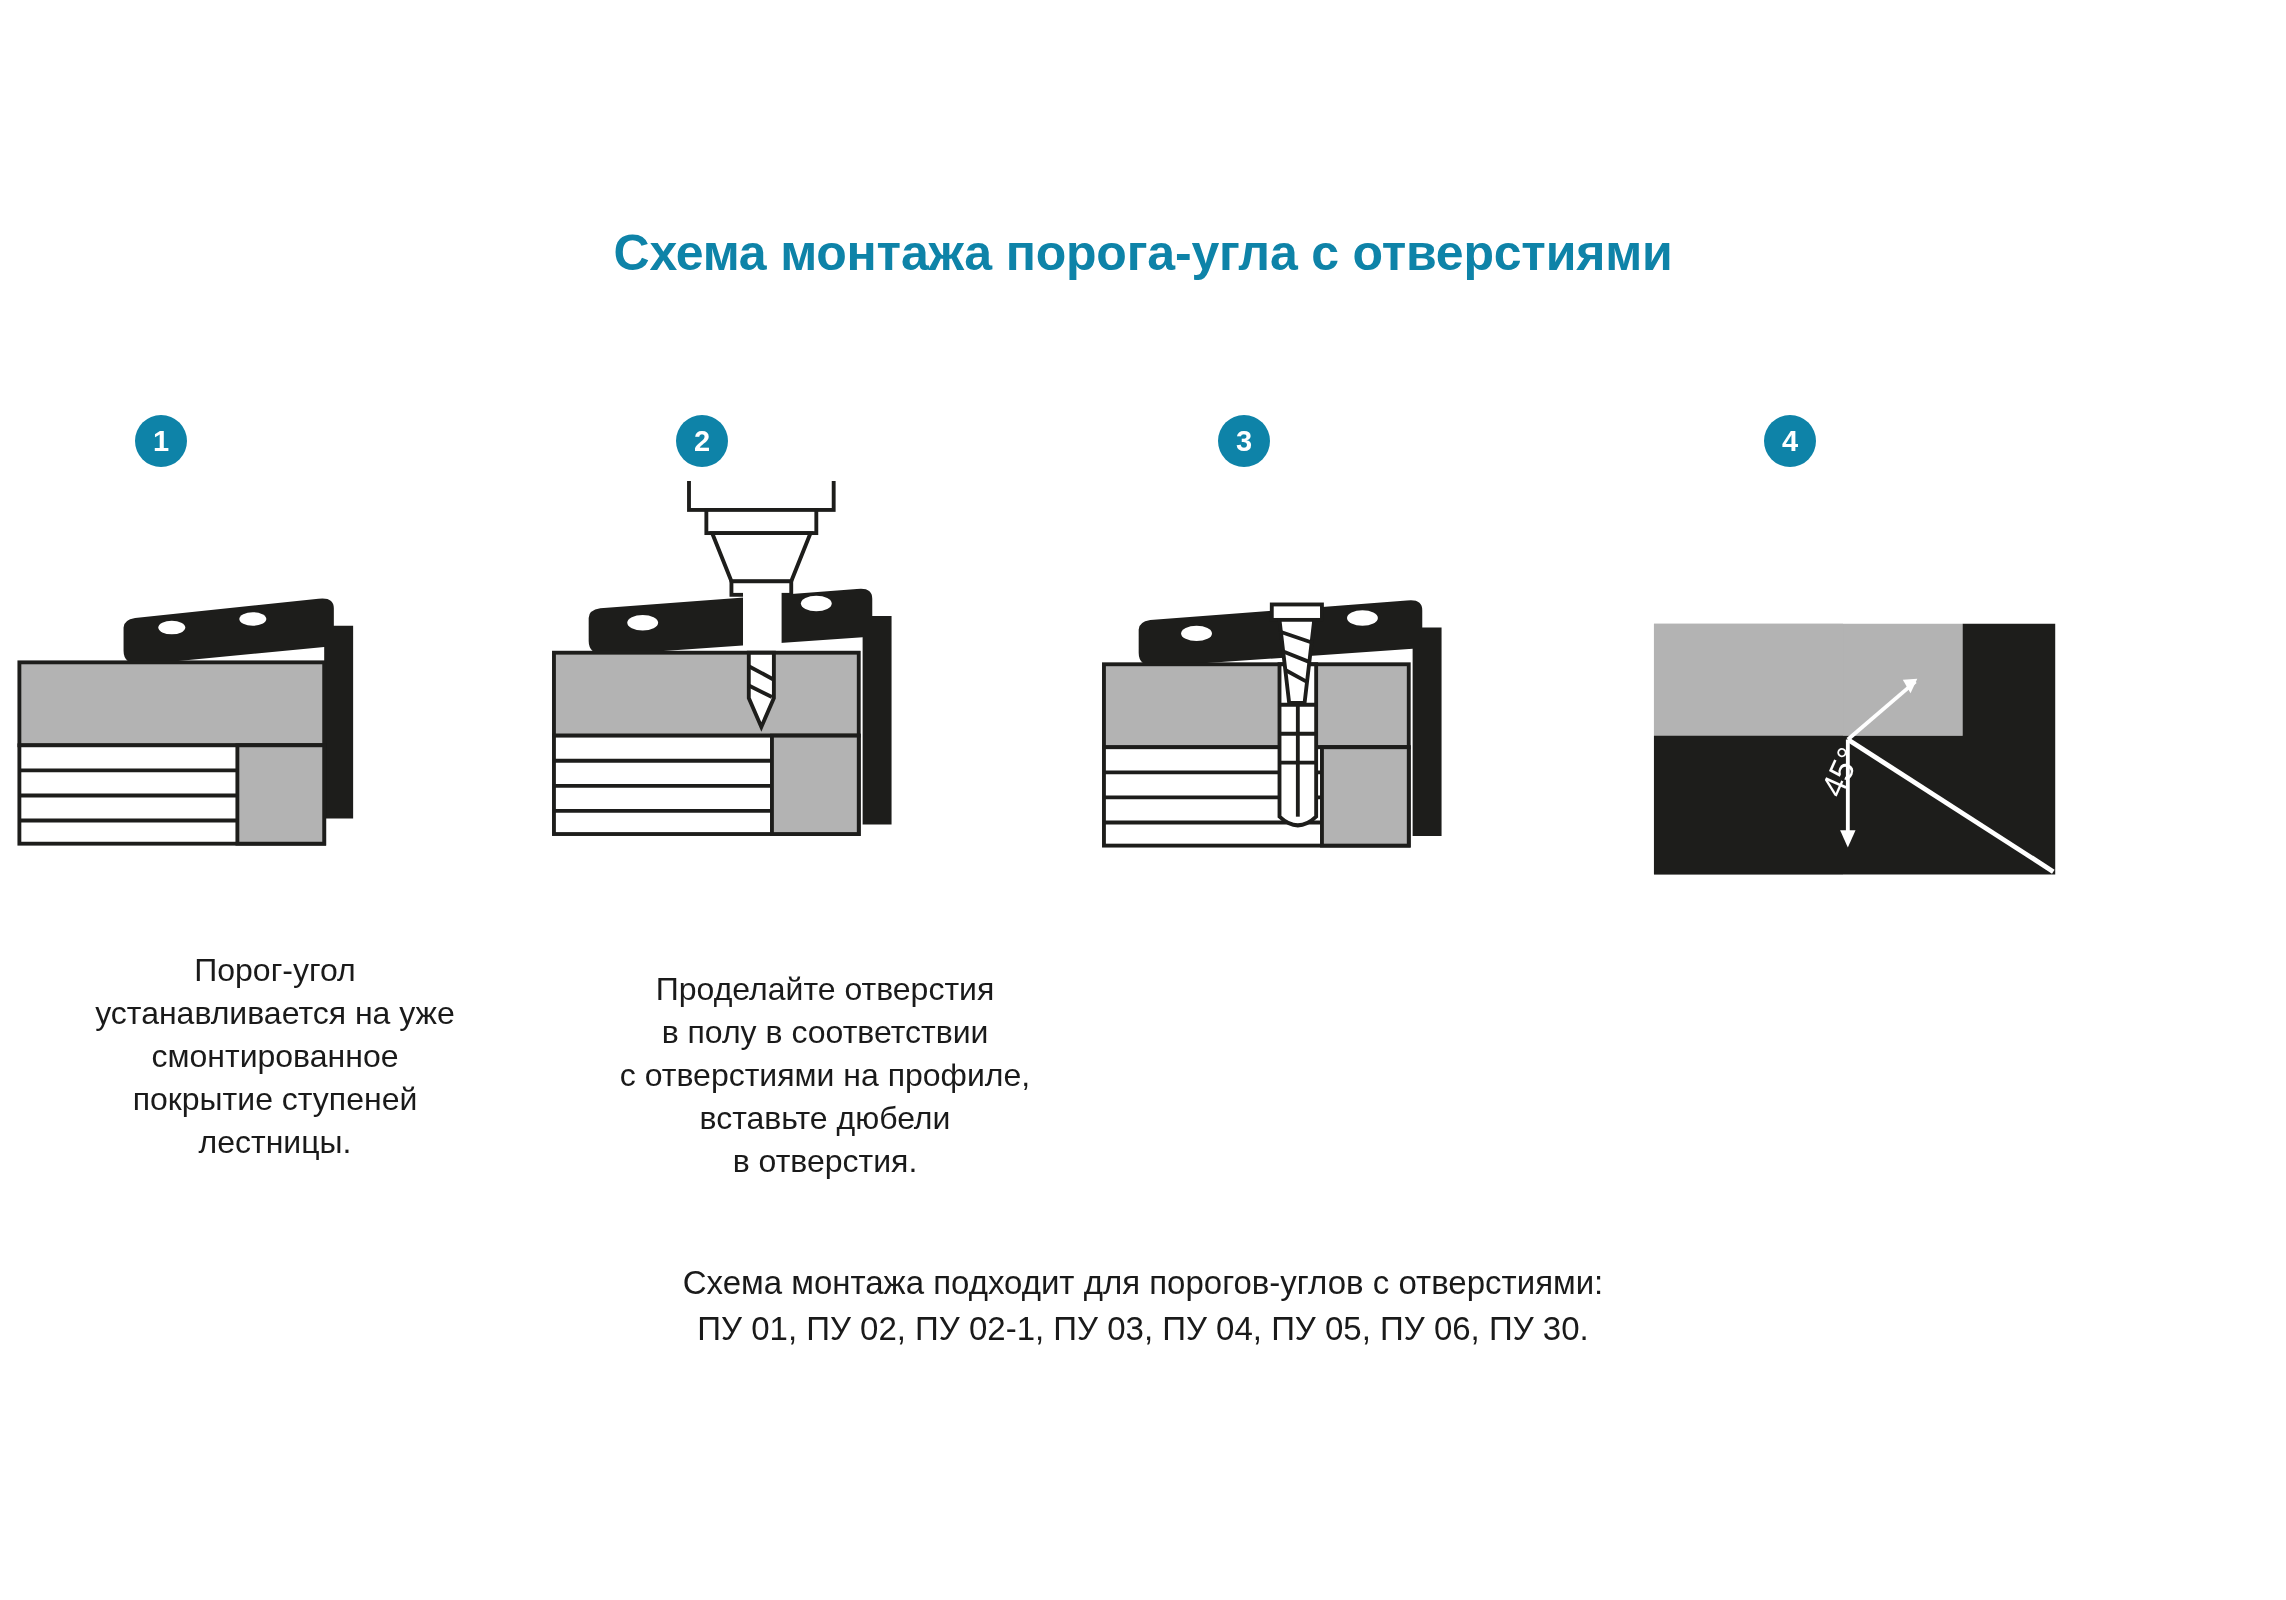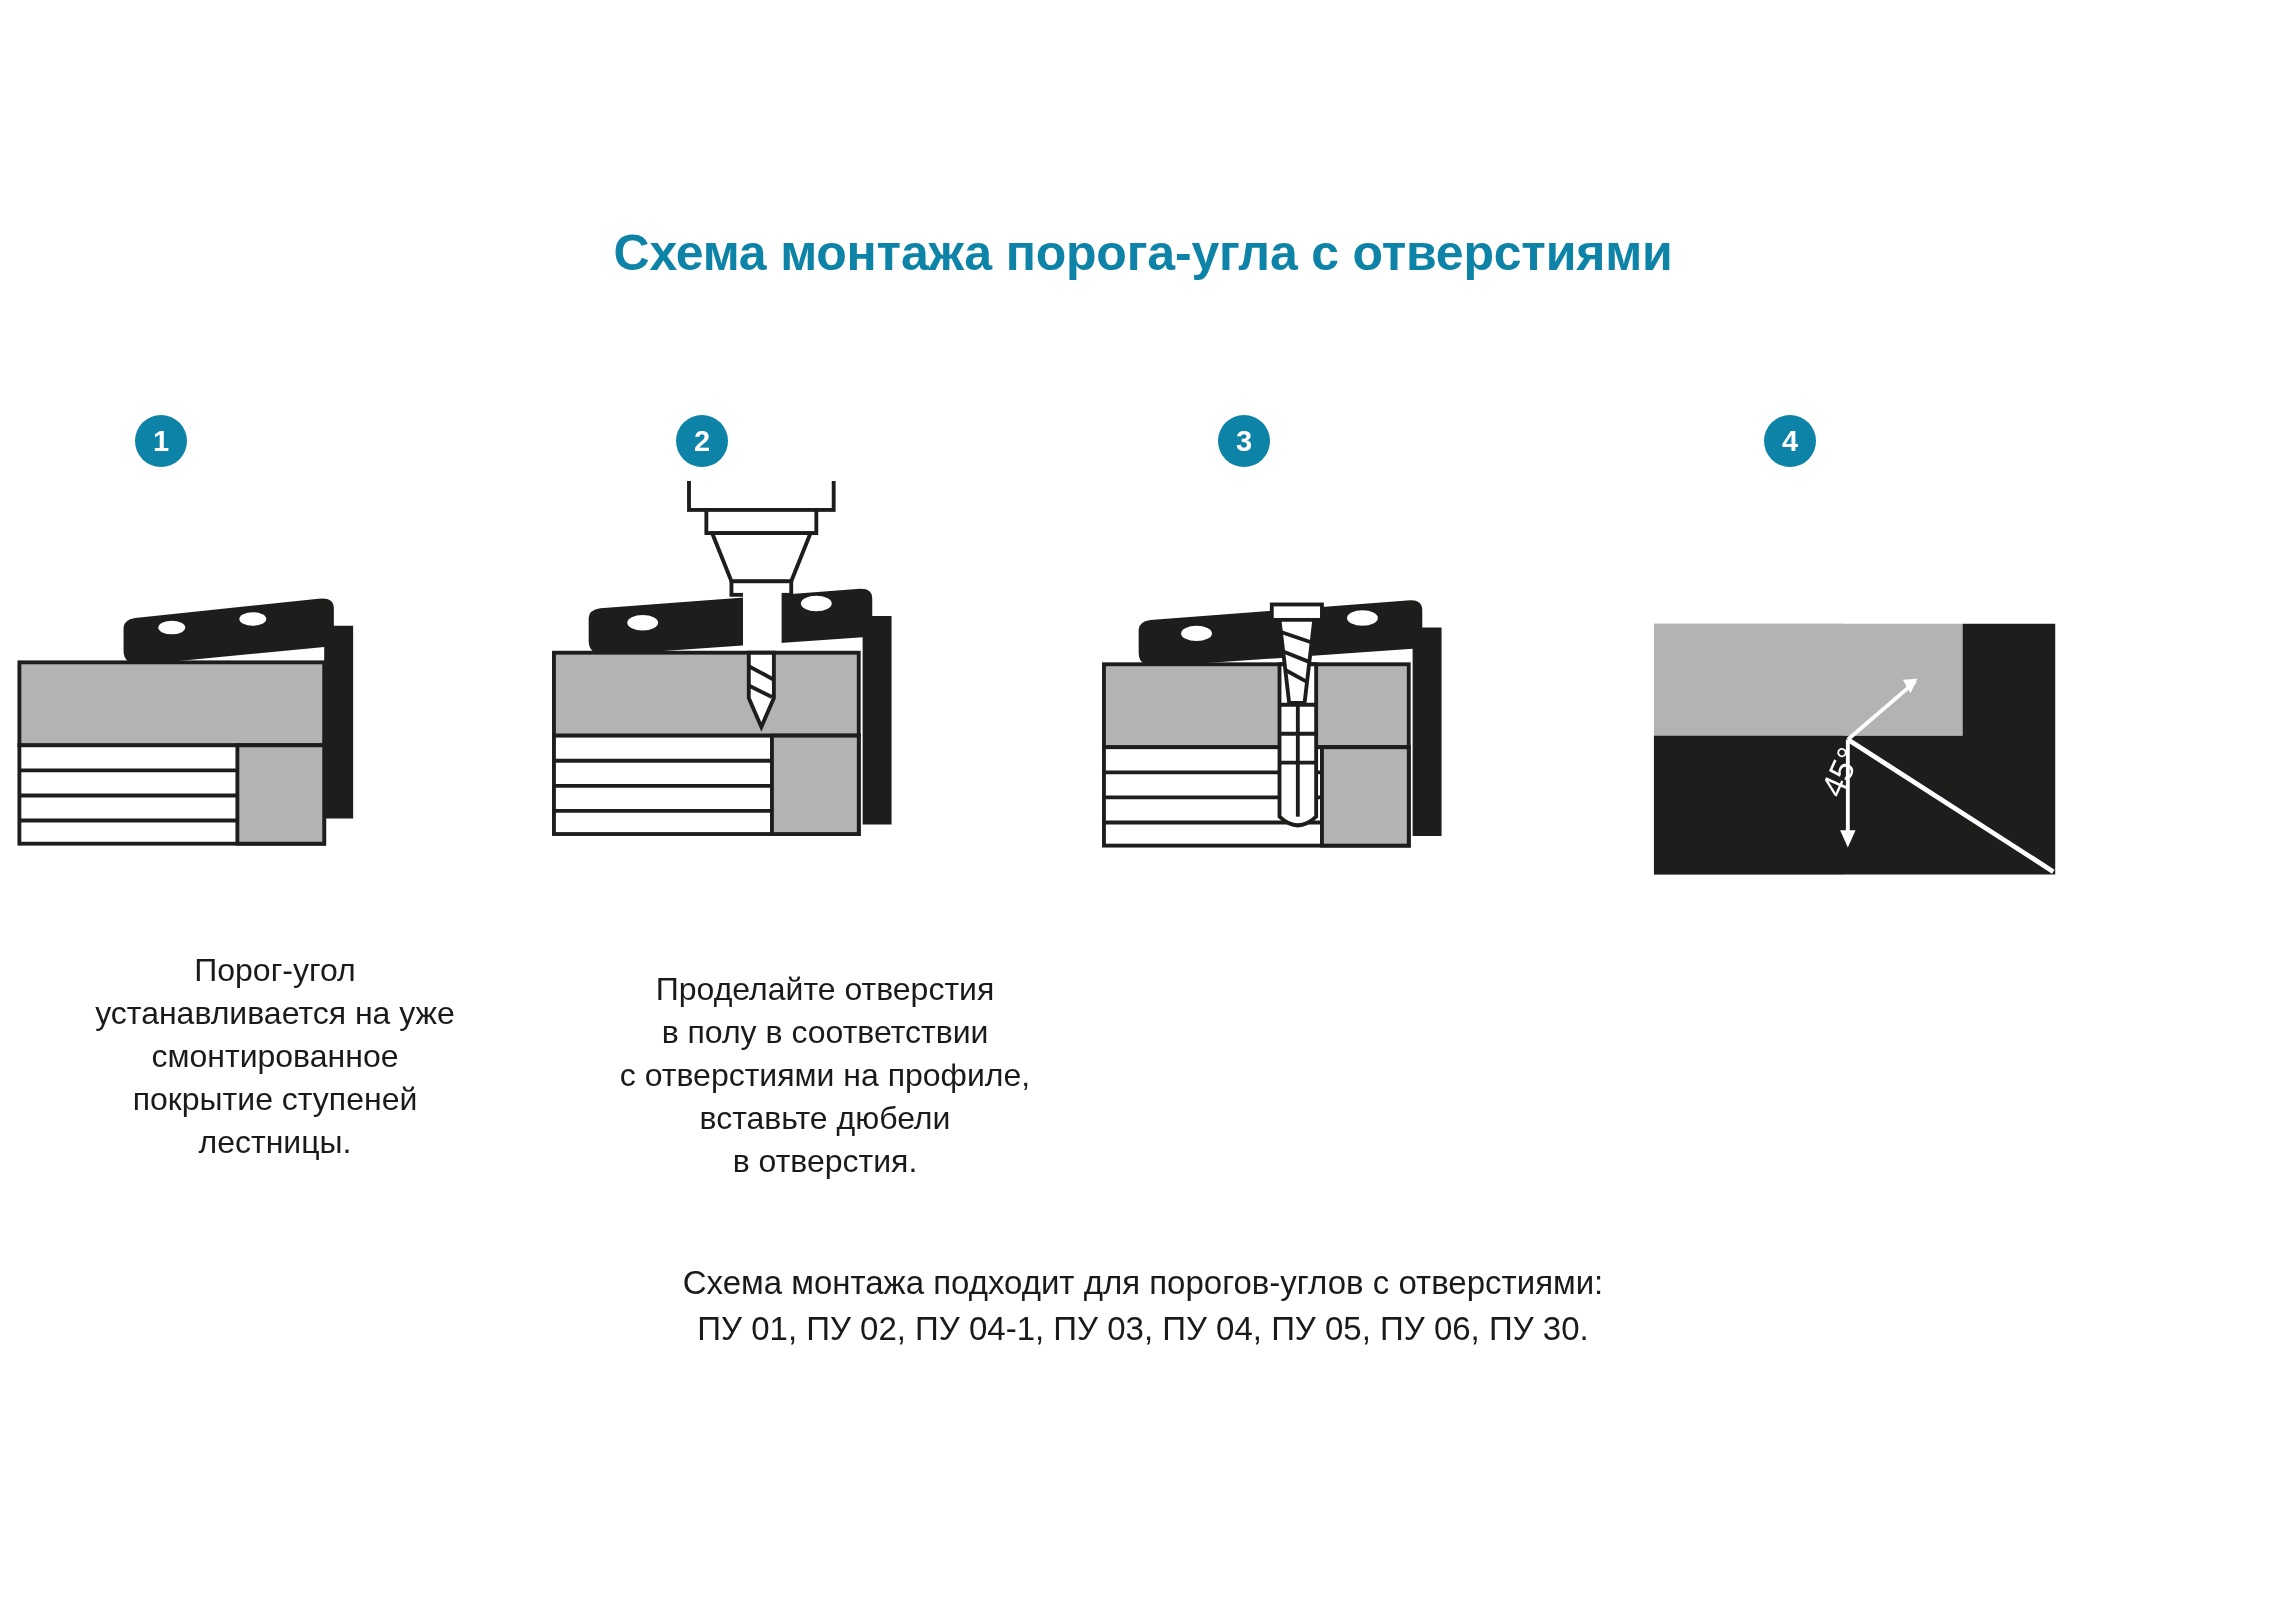--- a/index.html
+++ b/index.html
@@ -224,16 +224,16 @@
           <polygon points="205,380 197,362 213,362" fill="#ffffff"></polygon>
 
           <text x="198" y="330" fill="#ffffff" font-family="Liberation Sans, sans-serif" font-size="34" transform="rotate(-66 198 330)">45°</text>
         </svg>
       </div>
     </div>
 
   </div>
 
   <div class="footer">Схема монтажа подходит для порогов-углов с отверстиями:
-ПУ 01, ПУ 02, ПУ 04-1, ПУ 03, ПУ 04, ПУ 05, ПУ 06, ПУ 30.</div>
+ПУ 01, ПУ 02, ПУ 02-1, ПУ 03, ПУ 04, ПУ 05, ПУ 06, ПУ 30.</div>
 
 </div>
 
 
 </body></html>

